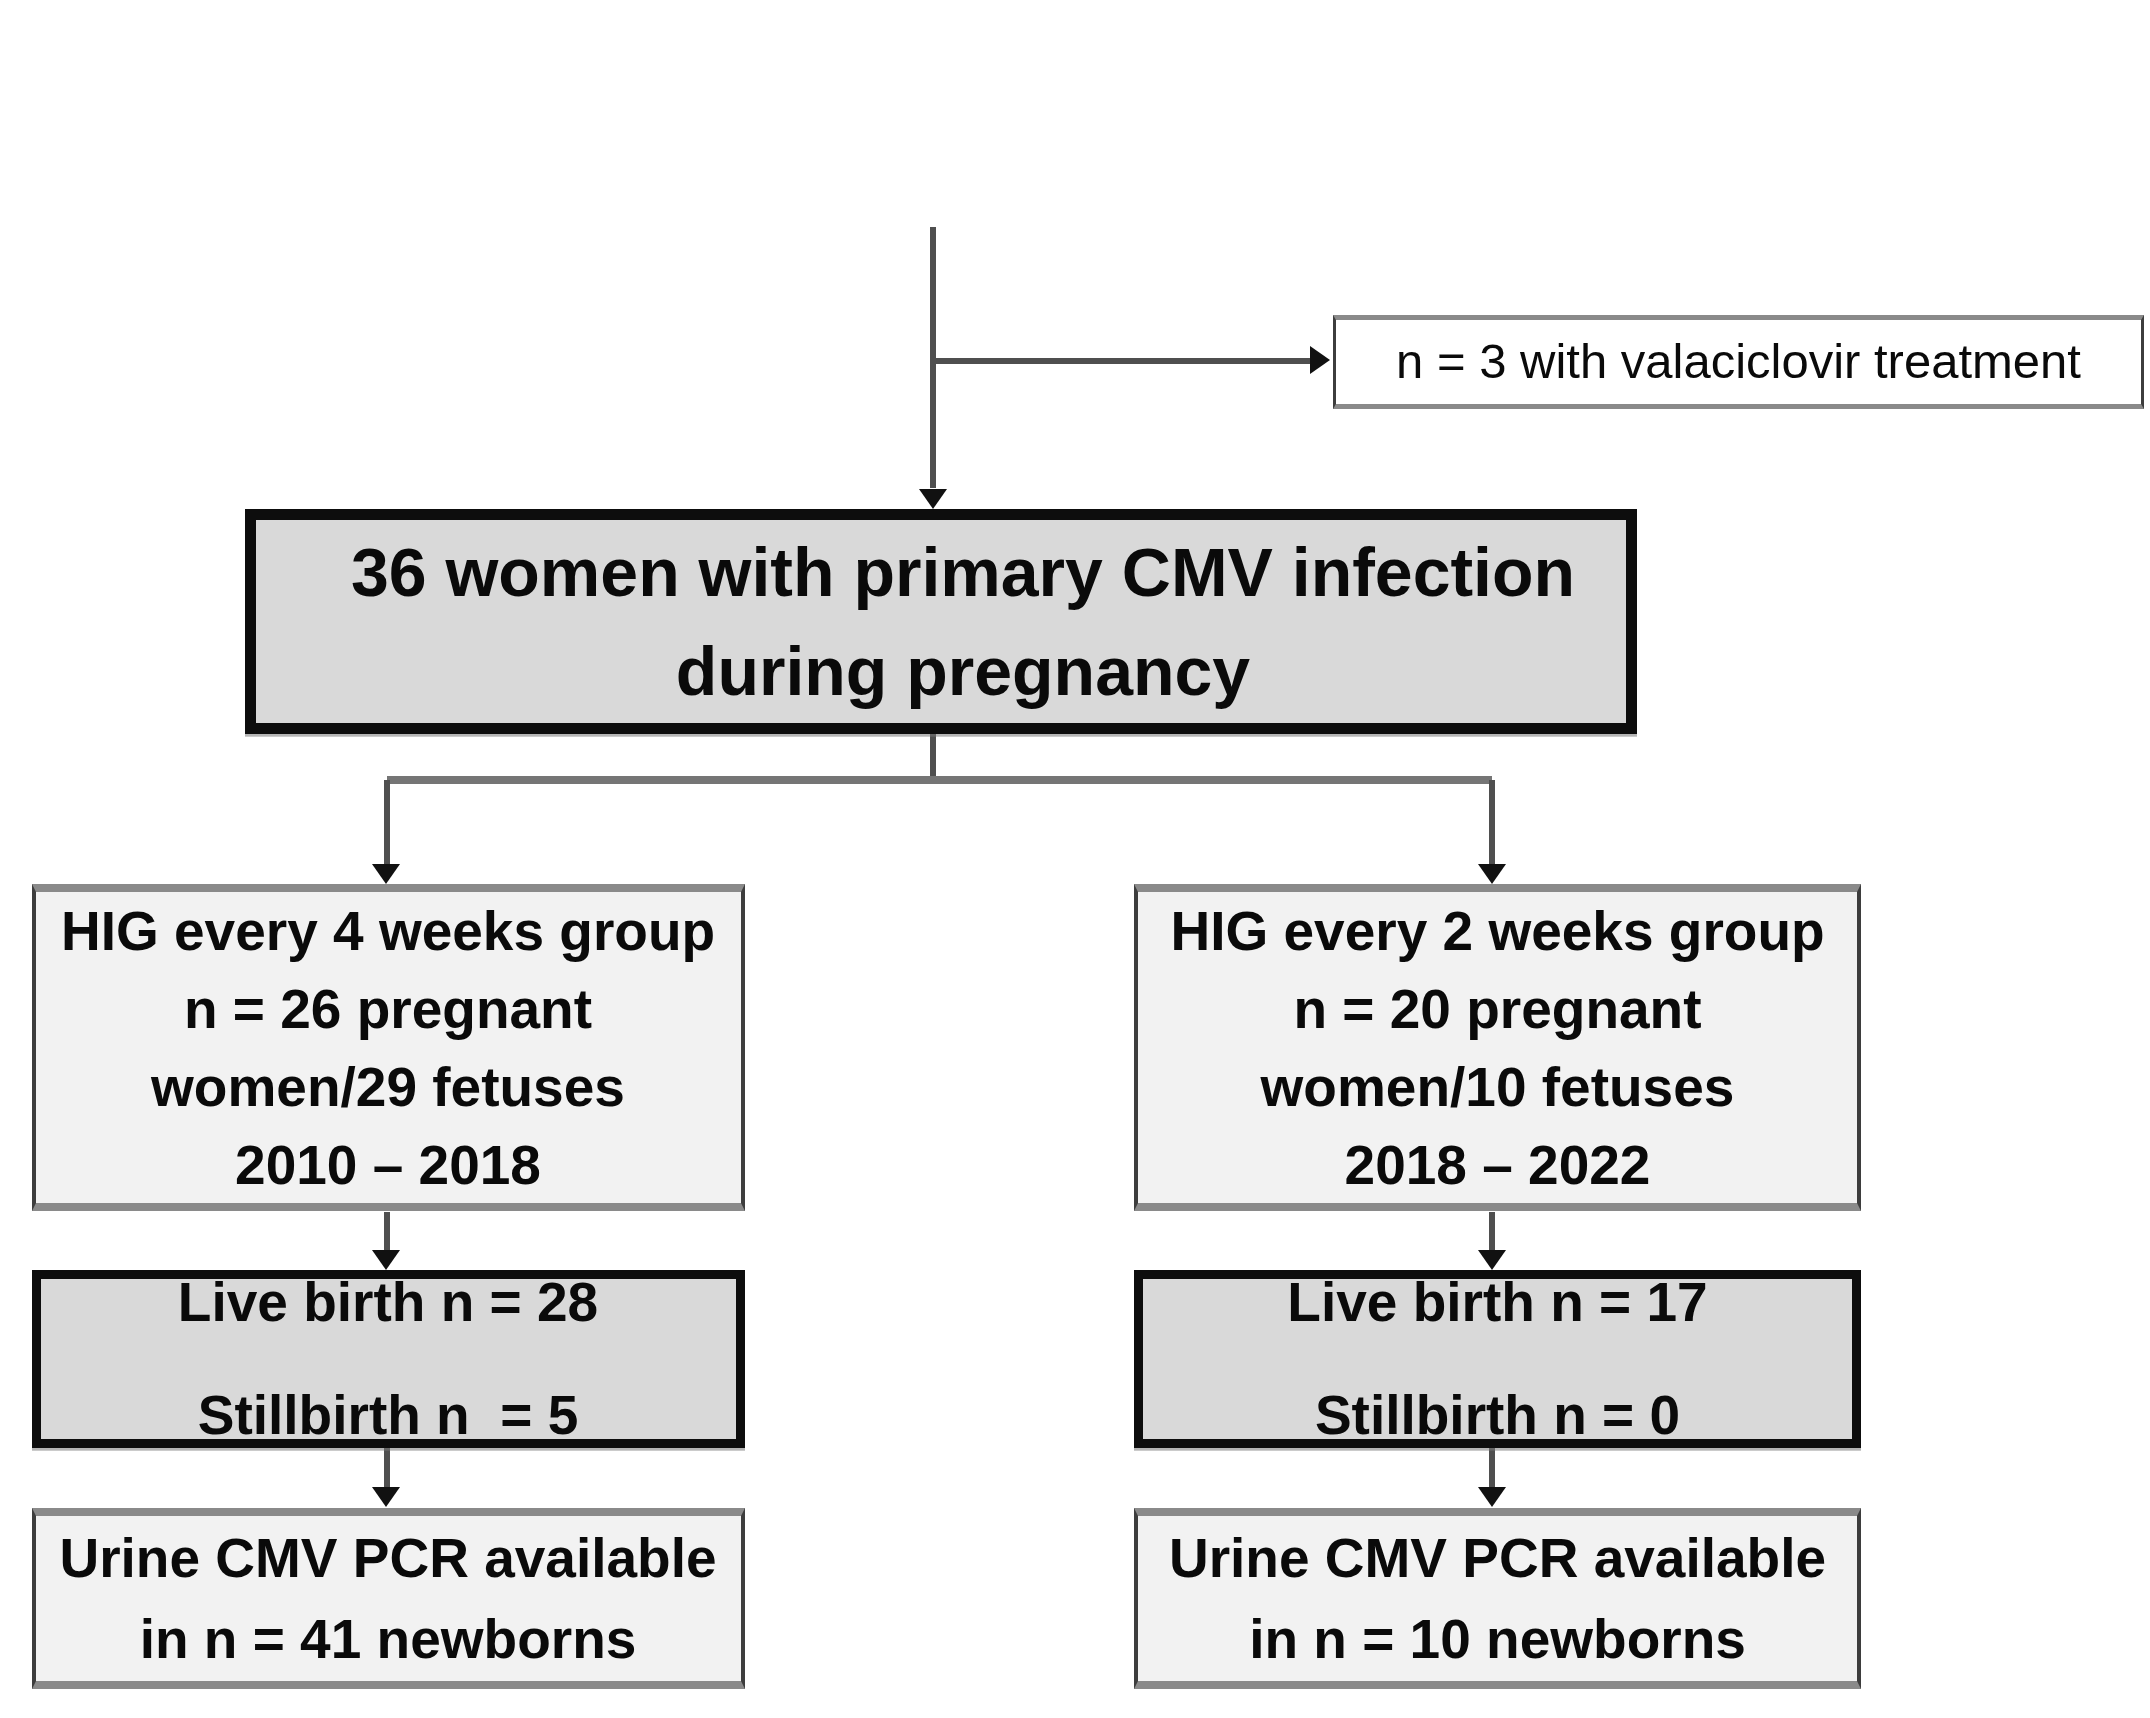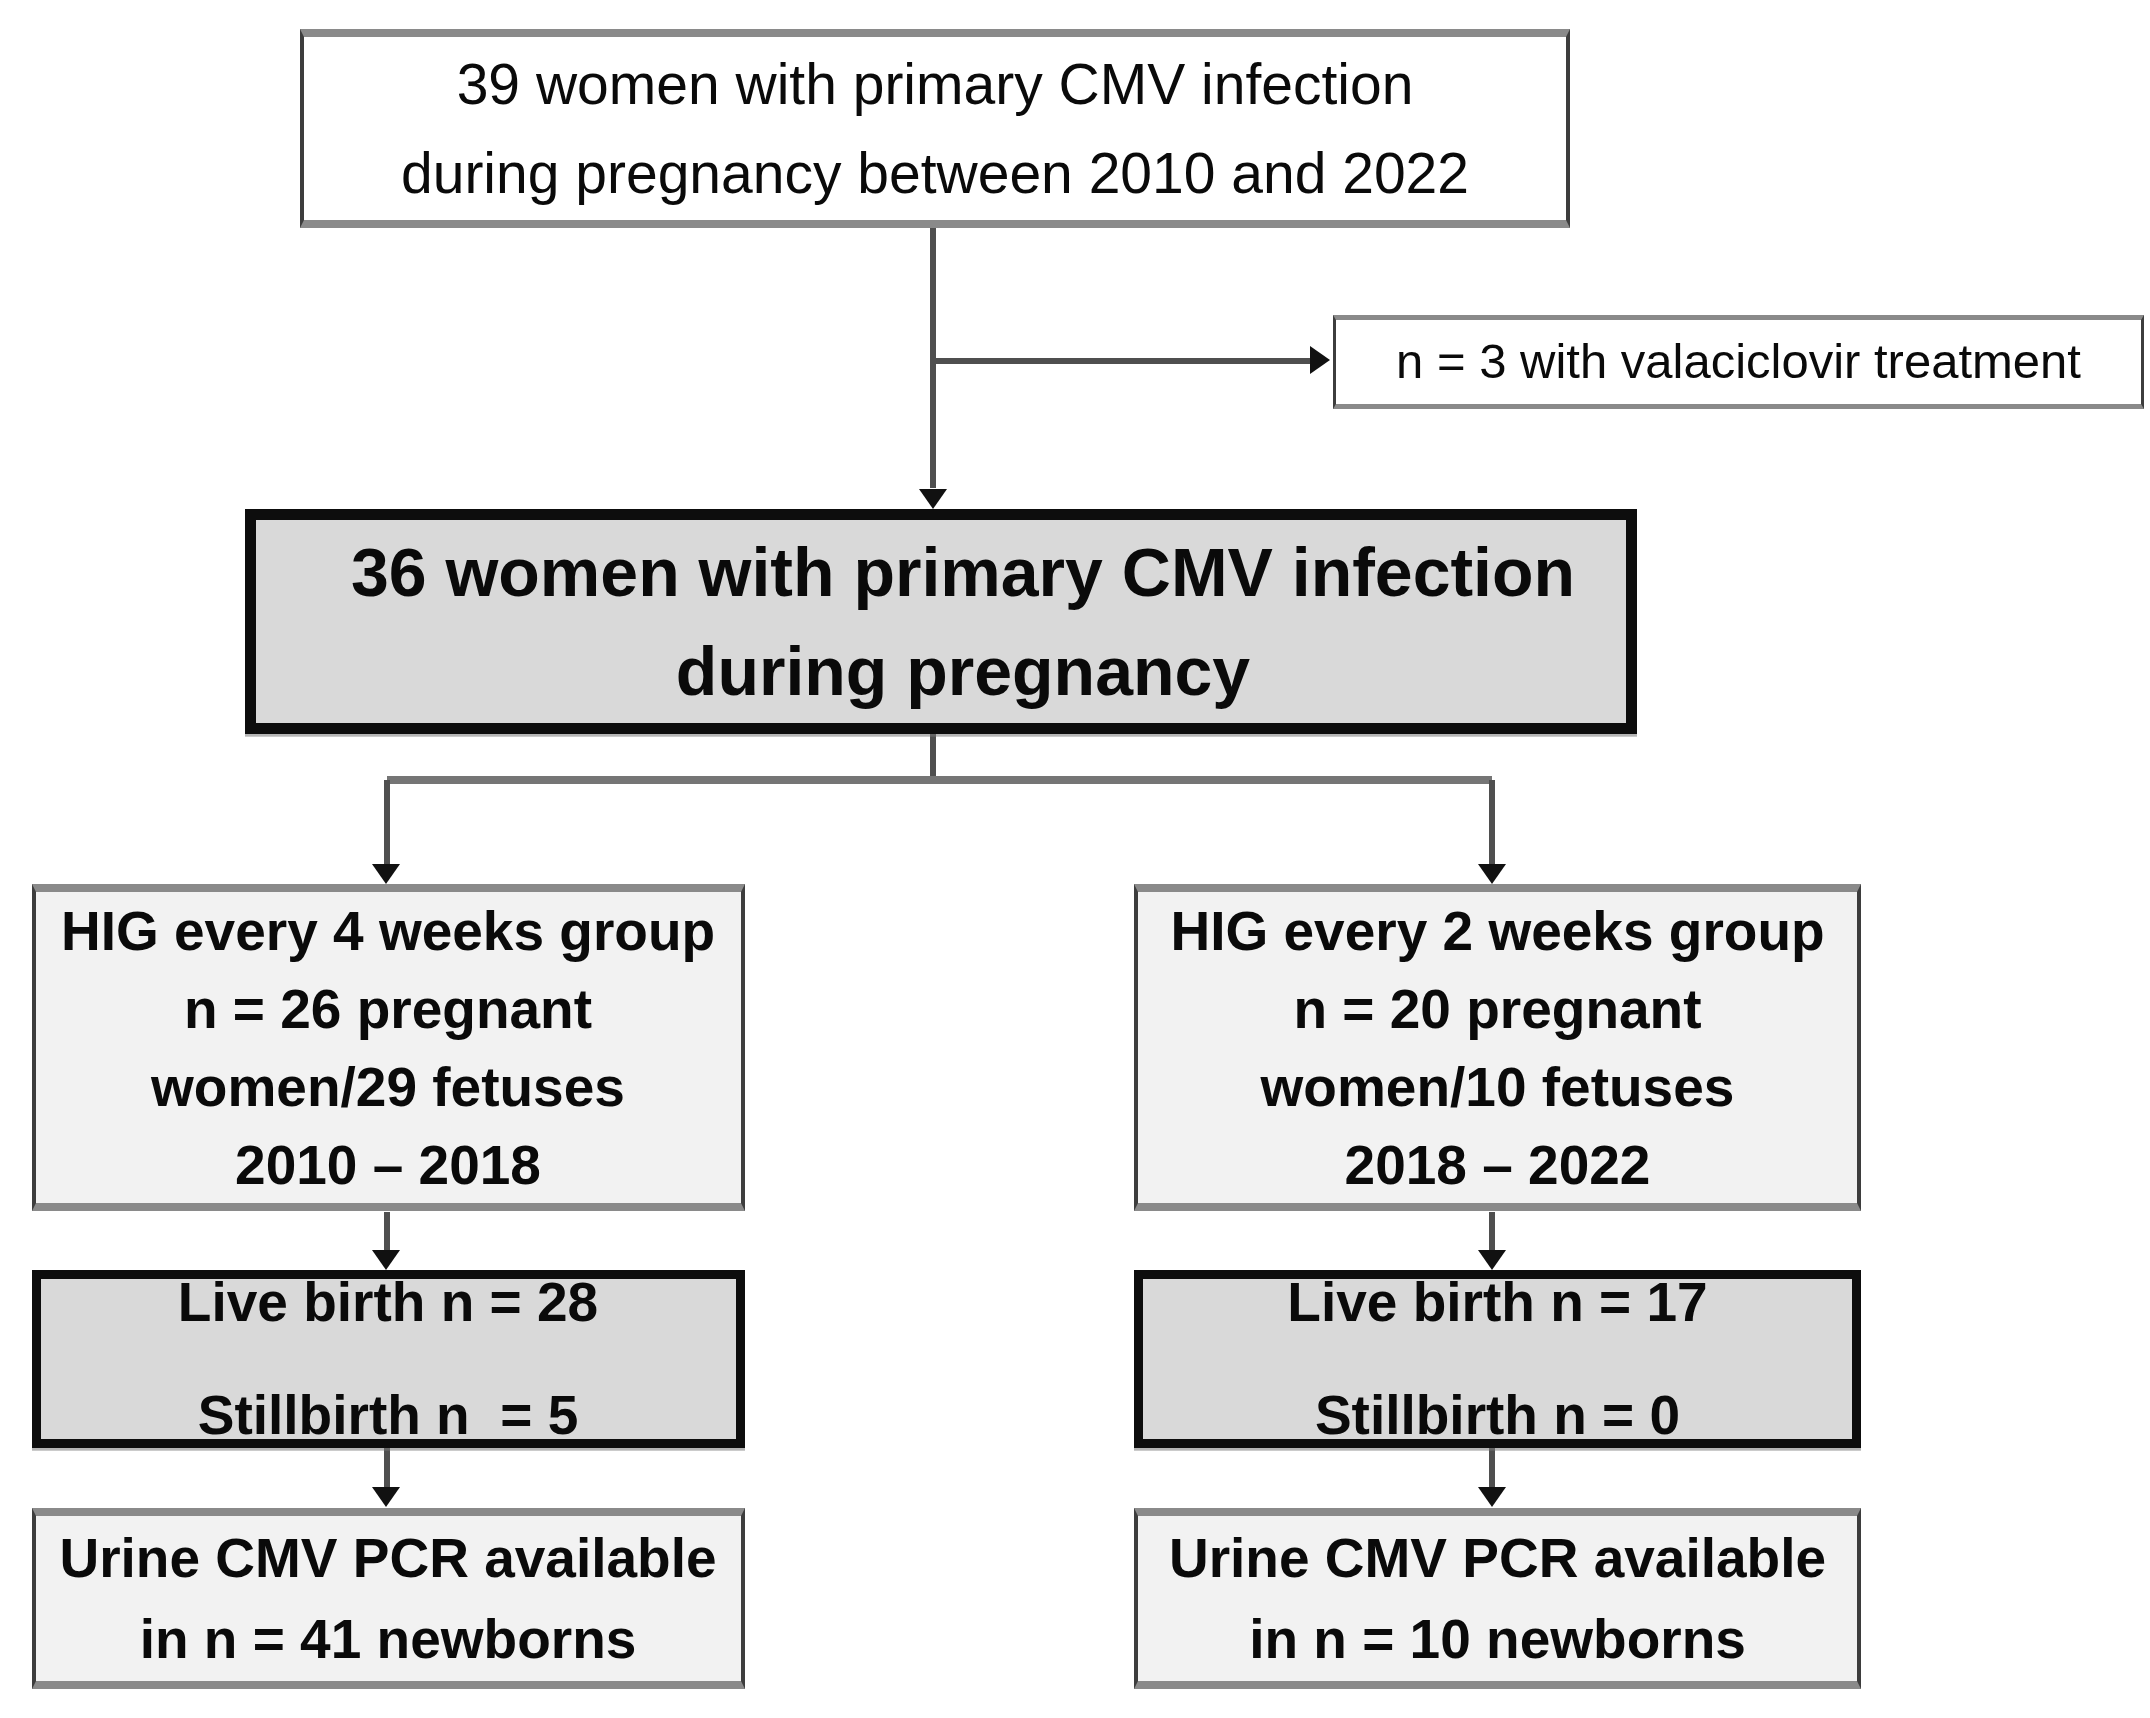--- a/index.html
+++ b/index.html
@@ -81,24 +81,20 @@
 
   <div class="vline" style="left:1489px;top:1212px;height:38px"></div>
   <div class="arr-down" style="left:1478px;top:1250px"></div>
 
   <div class="vline" style="left:384px;top:1448px;height:39px"></div>
   <div class="arr-down" style="left:372px;top:1487px"></div>
 
   <div class="vline" style="left:1489px;top:1448px;height:39px"></div>
   <div class="arr-down" style="left:1478px;top:1487px"></div>
 
-  <div class="box frame-thin fill-white fz-enrolled" style="left:300px;top:29px;width:1270px;height:199px">
-    <div class="ln">39 women with primary CMV infection</div>
-    <div class="ln">during pregnancy between 2010 and 2022</div>
-  </div>
 
   <div class="box frame-thin fill-white fz-excluded" style="left:1333px;top:315px;width:811px;height:94px;border-width:3.4px;border-top-width:5.5px;border-bottom-width:5.5px">
     <div class="ln">n = 3 with valaciclovir treatment</div>
   </div>
 
   <div class="box frame-thick fill-gray fz-main" style="left:245px;top:509px;width:1392px;height:225px">
     <div class="ln">36 women with primary CMV infection</div>
     <div class="ln">during pregnancy</div>
   </div>
 

